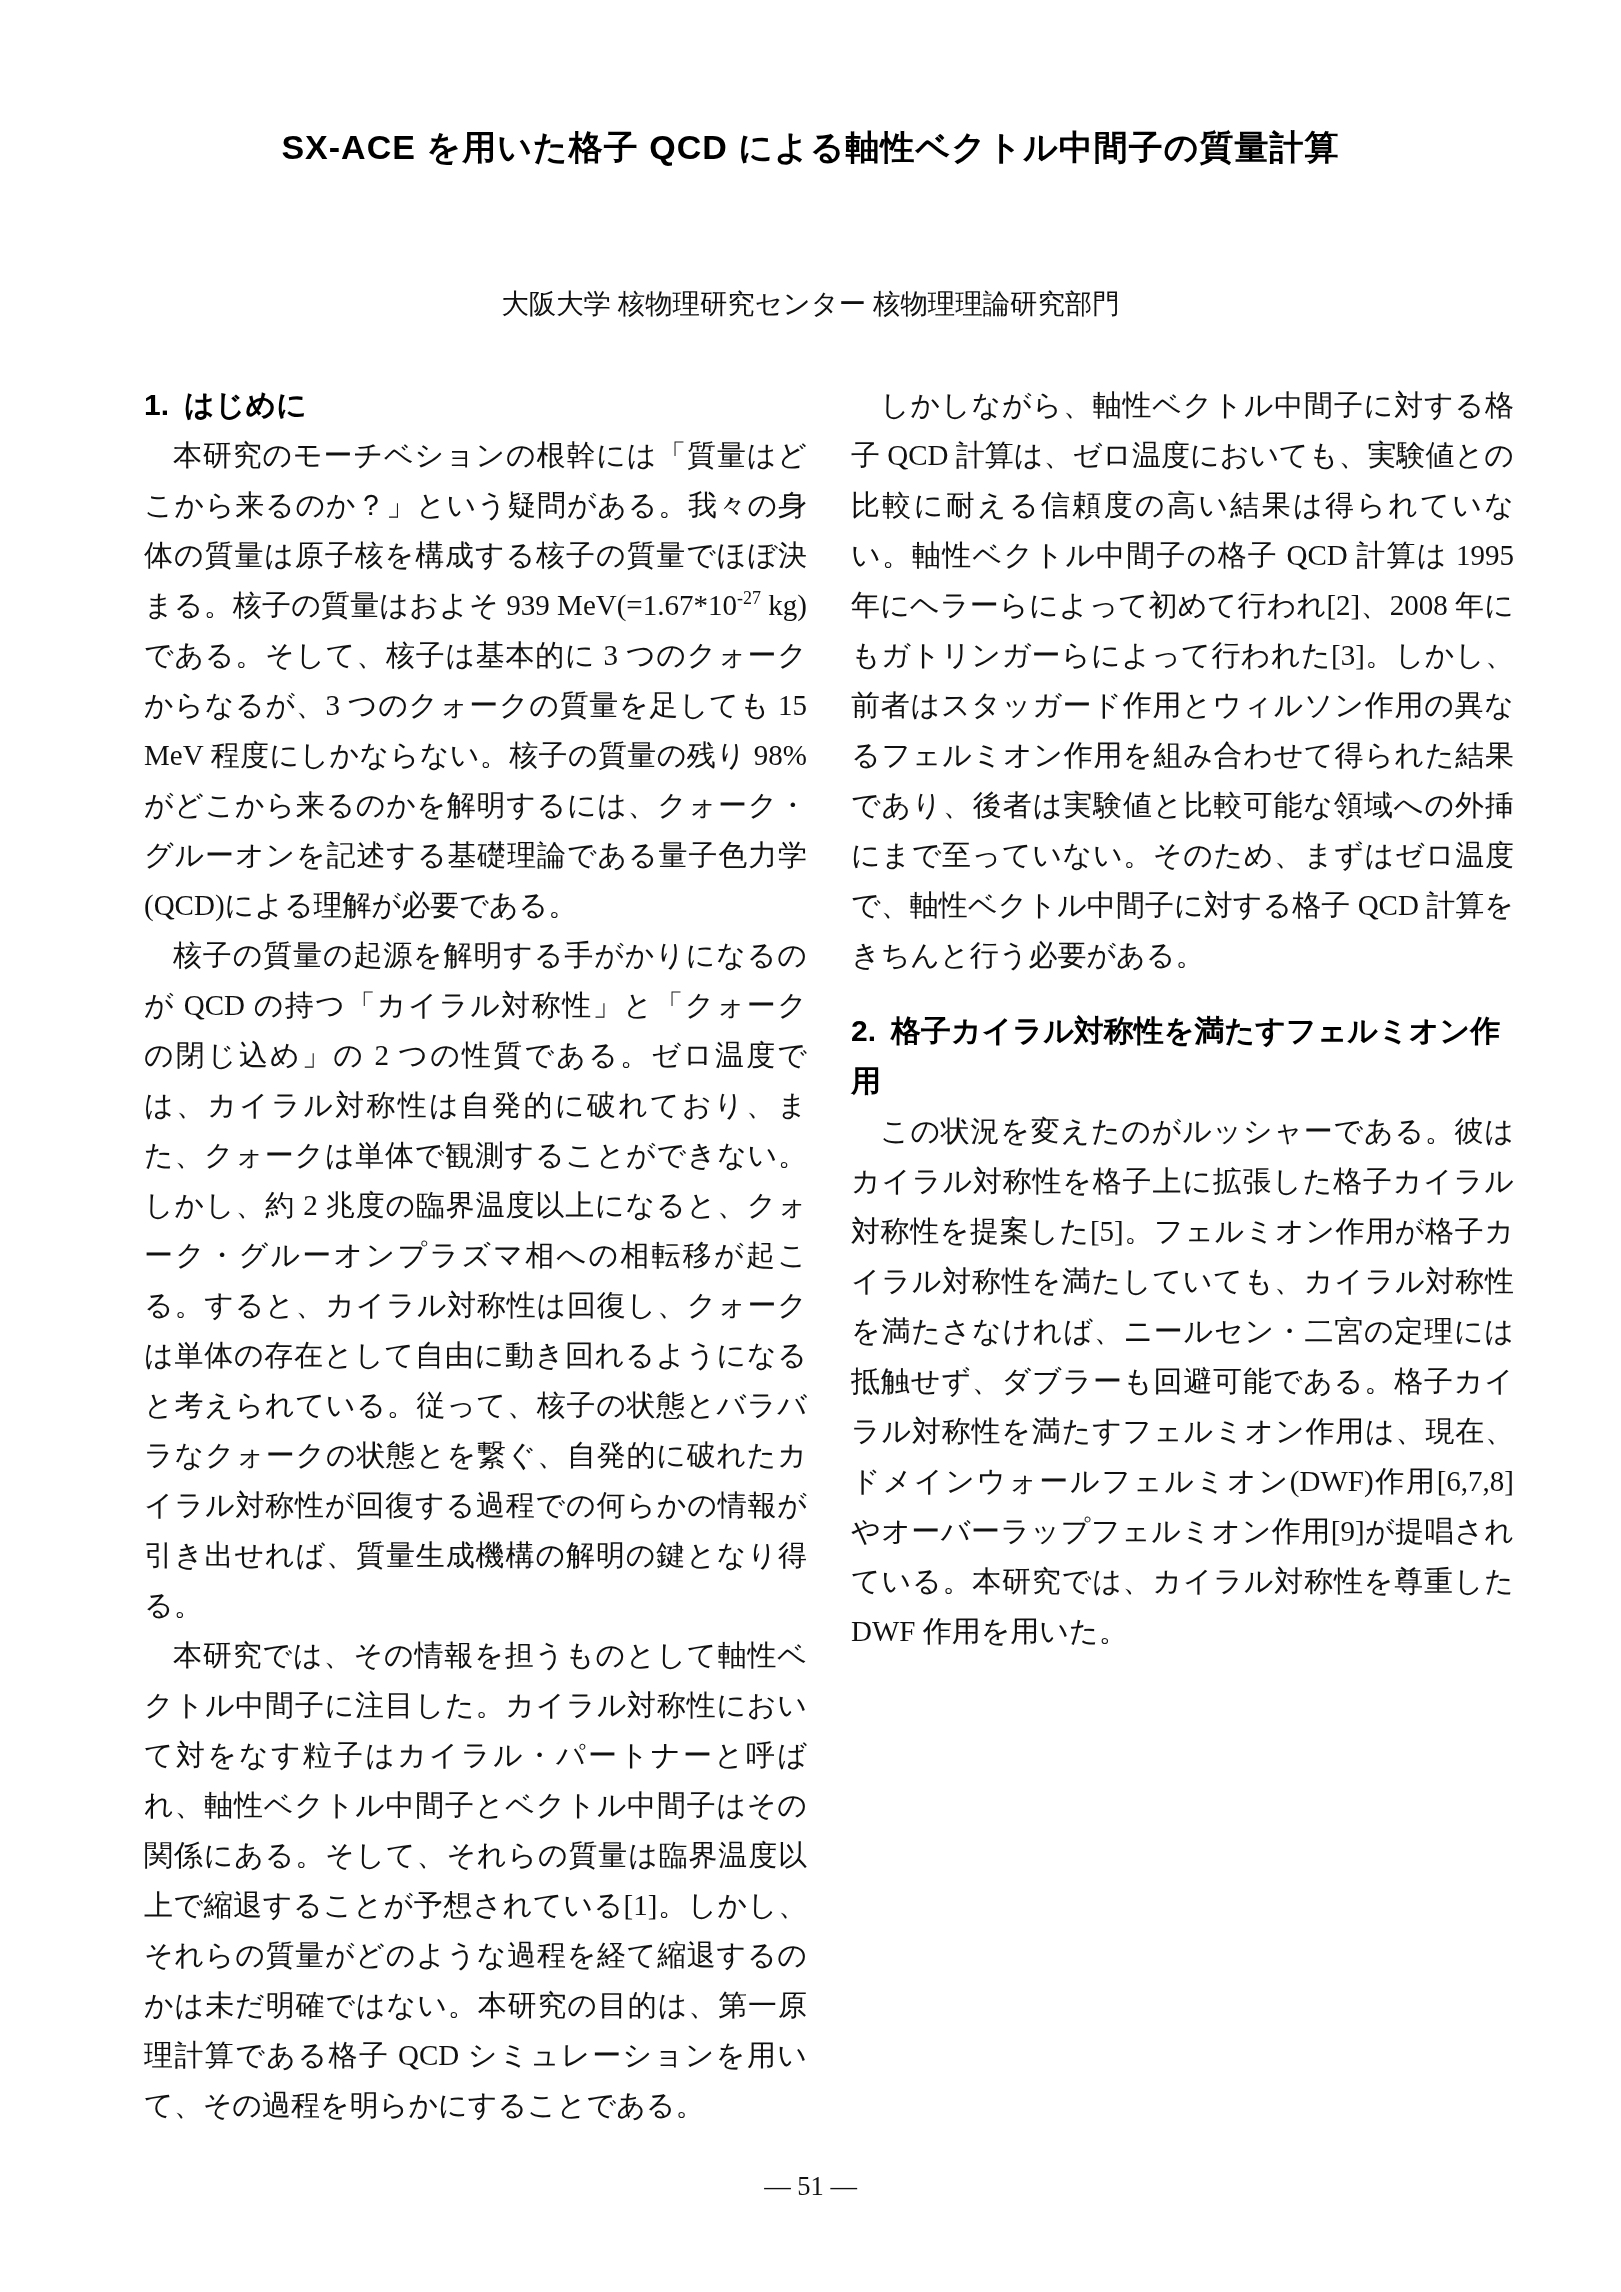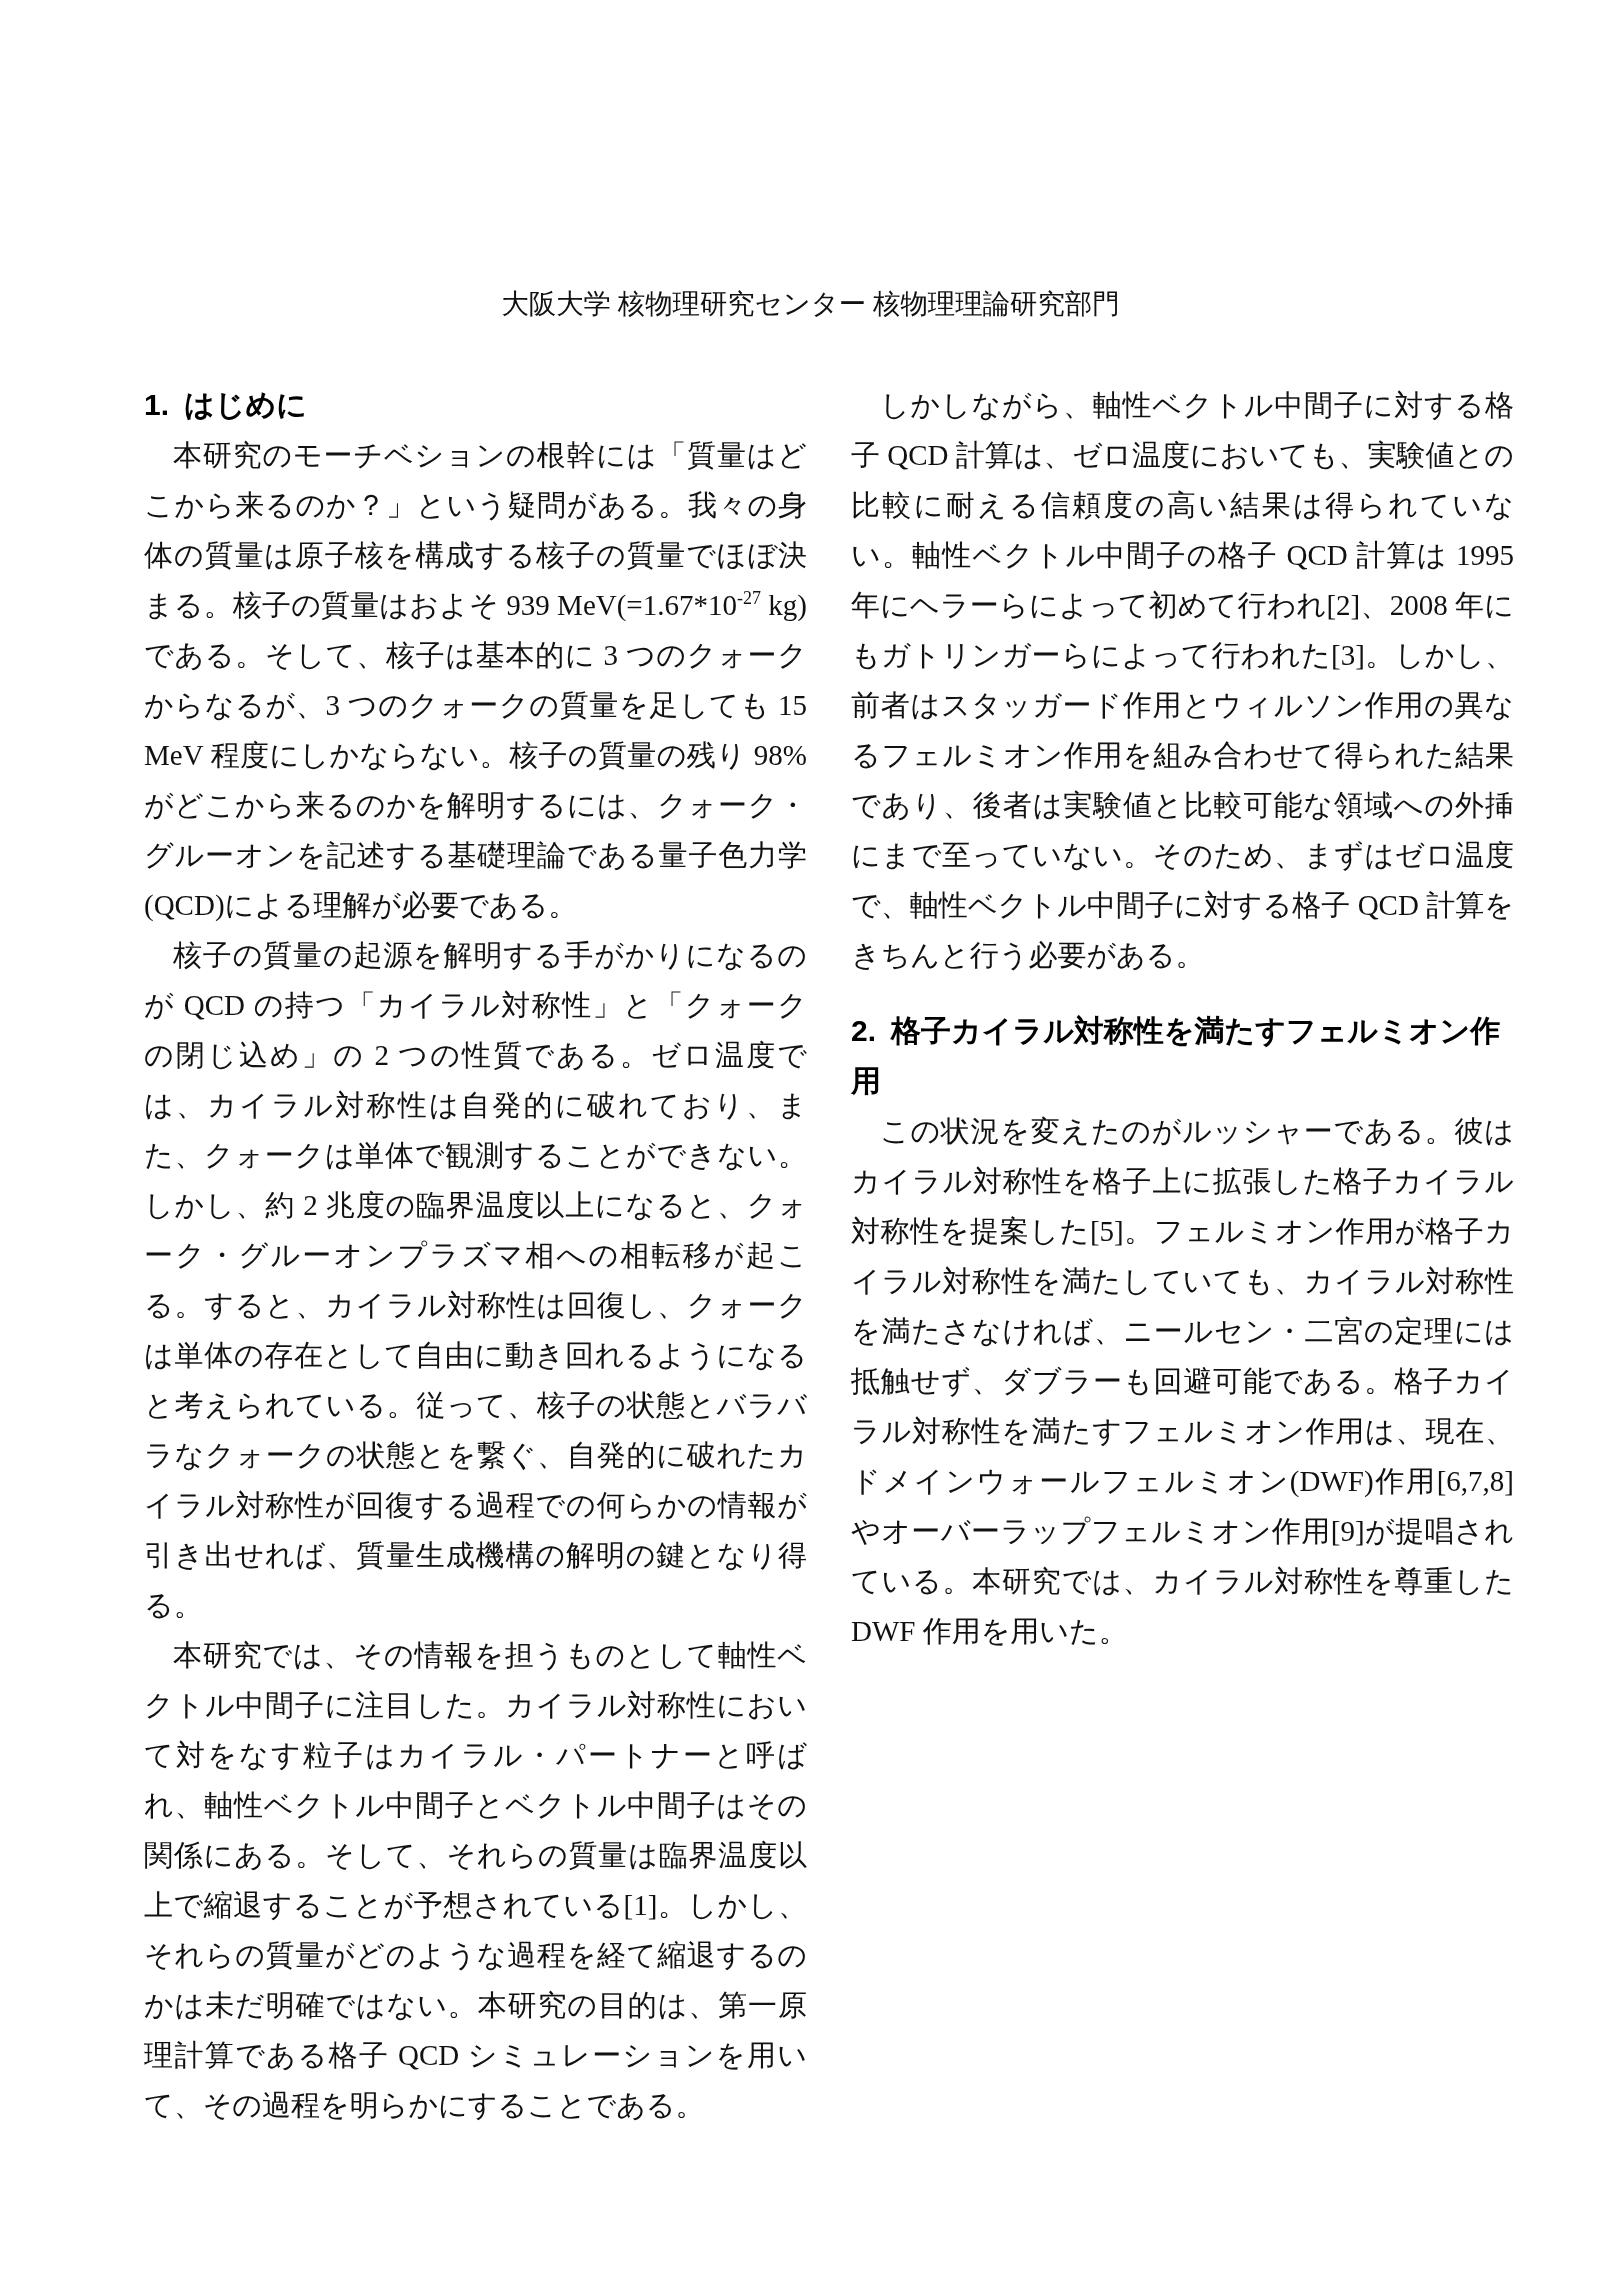--- a/index.html
+++ b/index.html
@@ -72,32 +72,34 @@
     top: 2171px; left: 0; width: 100%;
     text-align: center;
     font-size: 26.5px;
     color: #111;
   }
 </style>
 </head>
 <body>
 
 <div class="page">
+  <div class="paper-title">SX-ACE を用いた格子 QCD による軸性ベクトル中間子の質量計算</div>
 
 
   <div class="affiliation">大阪大学 核物理研究センター 核物理理論研究部門</div>
 
   <div class="columns">
     <div class="col">
         <h2 class="sec-heading">1. はじめに</h2>
         <p class="para indent"><span>本研究のモーチベションの根幹には「質量はどこから来るのか？」という疑問がある。我々の身体の質量は原子核を構成する核子の質量でほぼ決まる。核子の質量はおよそ 939 MeV(=1.67*10</span><sup>-27</sup><span> kg)である。そして、核子は基本的に 3 つのクォークからなるが、3 つのクォークの質量を足しても 15 MeV 程度にしかならない。核子の質量の残り 98%がどこから来るのかを解明するには、クォーク・グルーオンを記述する基礎理論である量子色力学(QCD)による理解が必要である。</span></p>
         <p class="para indent"><span>核子の質量の起源を解明する手がかりになるのが QCD の持つ「カイラル対称性」と「クォークの閉じ込め」の 2 つの性質である。ゼロ温度では、カイラル対称性は自発的に破れており、また、クォークは単体で観測することができない。しかし、約 2 兆度の臨界温度以上になると、クォーク・グルーオンプラズマ相への相転移が起こる。すると、カイラル対称性は回復し、クォークは単体の存在として自由に動き回れるようになると考えられている。従って、核子の状態とバラバラなクォークの状態とを繋ぐ、自発的に破れたカイラル対称性が回復する過程での何らかの情報が引き出せれば、質量生成機構の解明の鍵となり得る。</span></p>
         <p class="para indent"><span>本研究では、その情報を担うものとして軸性ベクトル中間子に注目した。カイラル対称性において対をなす粒子はカイラル・パートナーと呼ばれ、軸性ベクトル中間子とベクトル中間子はその関係にある。そして、それらの質量は臨界温度以上で縮退することが予想されている[1]。しかし、それらの質量がどのような過程を経て縮退するのかは未だ明確ではない。本研究の目的は、第一原理計算である格子 QCD シミュレーションを用いて、その過程を明らかにすることである。</span></p>
       </div>
     <div class="col">
         <p class="para indent"><span>しかしながら、軸性ベクトル中間子に対する格子 QCD 計算は、ゼロ温度においても、実験値との比較に耐える信頼度の高い結果は得られていない。軸性ベクトル中間子の格子 QCD 計算は 1995 年にヘラーらによって初めて行われ[2]、2008 年にもガトリンガーらによって行われた[3]。しかし、前者はスタッガード作用とウィルソン作用の異なるフェルミオン作用を組み合わせて得られた結果であり、後者は実験値と比較可能な領域への外挿にまで至っていない。そのため、まずはゼロ温度で、軸性ベクトル中間子に対する格子 QCD 計算をきちんと行う必要がある。</span></p>
         <h2 class="sec-heading">2. 格子カイラル対称性を満たすフェルミオン作用</h2>
         <p class="para indent"><span>この状況を変えたのがルッシャーである。彼はカイラル対称性を格子上に拡張した格子カイラル対称性を提案した[5]。フェルミオン作用が格子カイラル対称性を満たしていても、カイラル対称性を満たさなければ、ニールセン・二宮の定理には抵触せず、ダブラーも回避可能である。格子カイラル対称性を満たすフェルミオン作用は、現在、ドメインウォールフェルミオン(DWF)作用[6,7,8]やオーバーラップフェルミオン作用[9]が提唱されている。本研究では、カイラル対称性を尊重した DWF 作用を用いた。</span></p>
       </div>
   </div>
 
+  <div class="page-number">— 51 —</div>
 </div>
 
 
 </body></html>

